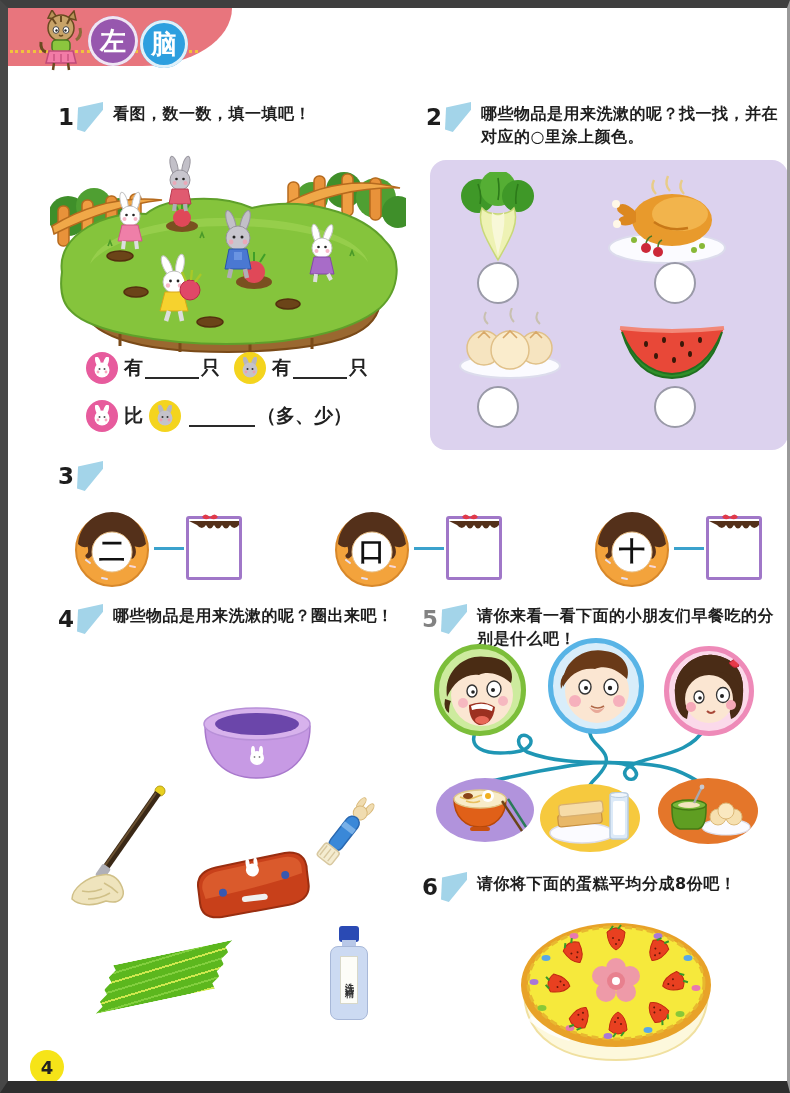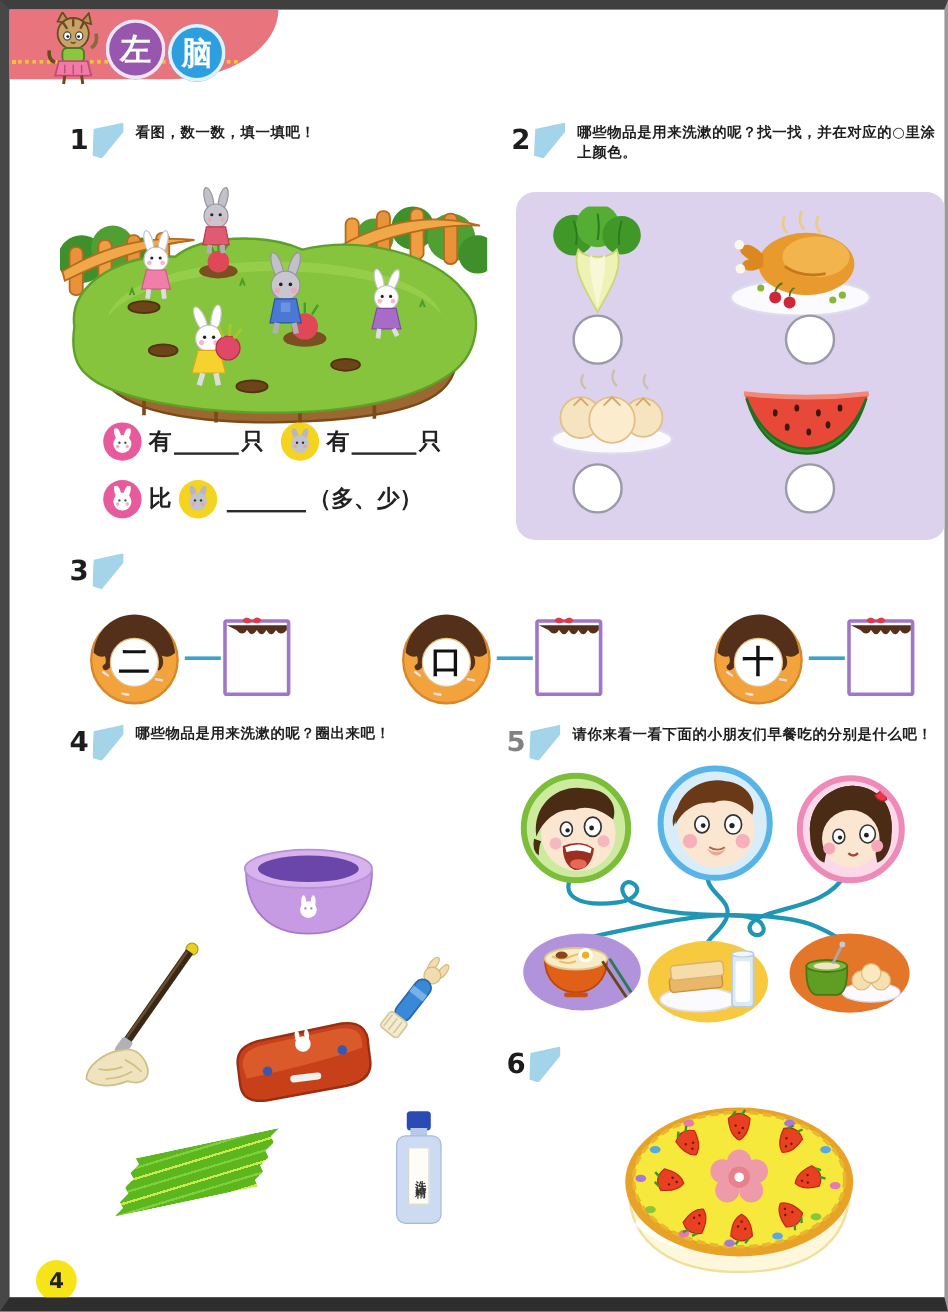--- a/index.html
+++ b/index.html
@@ -17,21 +17,21 @@
          color:#fff;font-weight:bold;font-size:26px;box-shadow:inset 0 0 0 3px rgba(255,255,255,.85);}
   .badge-left{left:80px;top:8px;width:50px;height:50px;background:#9757ae;}
   .badge-right{left:132px;top:12px;width:48px;height:48px;background:#2d9fdf;}
 
   
   .ex-header{position:absolute;display:flex;align-items:flex-start;}
   .exnum{display:flex;align-items:flex-start;margin-right:10px;}
   .exnum .digit{font-size:23px;font-weight:bold;color:#1d1d1d;line-height:30px;}
   .exnum .flag{width:26px;height:30px;margin-left:3px;background:#a3d4e9;
                clip-path:polygon(4% 18%,100% 0,100% 26%,30% 100%,0 92%);}
-  .ex-title{font-size:12px;font-weight:bold;color:#1e1e1e;line-height:1.45;letter-spacing:.5px;}
+  .ex-title{font-size:16px;font-weight:bold;color:#1e1e1e;line-height:1.45;letter-spacing:.5px;}
 
   
   .fill-row{position:absolute;display:flex;align-items:center;font-size:19px;font-weight:bold;color:#222;}
   .rab-badge{width:32px;height:32px;border-radius:50%;display:inline-flex;align-items:center;
              justify-content:center;margin:0 6px;flex:0 0 auto;}
   .rab-pink{background:#e75b9d;}
   .rab-yellow{background:#f4d41e;}
   .blank{display:inline-block;height:22px;border-bottom:2px solid #2a2a2a;margin:0 2px;}
 
   
@@ -426,21 +426,21 @@
         <path d="M3,12 h50 v4 q-5,6 -9,0 q-4,7 -8,0 q-4,7 -8,0 q-4,7 -8,0 q-4,6 -9,0 Z" fill="#54301a"></path>
       </svg>
     </span>
   </div>
 
   <div class="ex-header" style="left:50px;top:596px;">
     <span class="exnum">
       <span class="digit">4</span>
       <span class="flag"></span>
     </span>
-    <span class="ex-title" style="width:330px;font-family:Liberation Mono, monospace;">哪些物品是用来洗漱的呢？圈出来吧！</span>
+    <span class="ex-title" style="width:330px;">哪些物品是用来洗漱的呢？圈出来吧！</span>
   </div>
 
   <svg width="115" height="85" viewBox="0 0 115 85" style="position:absolute;left:192px;top:692px;">
     <path d="M5,26 C5,58 24,78 57,78 C90,78 110,58 110,26 L103,24 L12,24 Z" fill="#c79ae4" stroke="#a878cc" stroke-width="1.5"></path>
     <ellipse cx="57" cy="24" rx="53" ry="16" fill="#d7b2ec" stroke="#b890d8" stroke-width="1.5"></ellipse>
     <ellipse cx="57" cy="24" rx="42" ry="11" fill="#6b46aa"></ellipse>
     <g transform="translate(57,58)">
       <ellipse cx="-4" cy="-7" rx="2" ry="5" fill="#fff"></ellipse>
         <ellipse cx="4" cy="-7" rx="2" ry="5" fill="#fff"></ellipse>
       <circle cx="0" cy="0" r="7" fill="#fff"></circle>
@@ -601,20 +601,21 @@
       <line x1="30" y1="20" x2="38" y2="4" stroke="#a8a8b0" stroke-width="2.4"></line>
       <circle cx="38" cy="4" r="2.4" fill="#c8c8d0"></circle>
     </svg>
   </div>
 
   <div class="ex-header" style="left:414px;top:864px;">
     <span class="exnum">
       <span class="digit">6</span>
       <span class="flag"></span>
     </span>
+    <span class="ex-title">请你将下面的蛋糕平均分成8份吧！</span>
   </div>
 
   <svg width="212" height="165" viewBox="0 0 212 165" style="position:absolute;left:502px;top:902px;">
     <path d="M14,80 C14,130 55,150 106,150 C157,150 198,130 198,80 L190,78 L22,78 Z" fill="#fdf8dc" stroke="#f0e0a0" stroke-width="2"></path>
     <path d="M20,108 q20,16 40,20 M90,132 q20,4 40,0 M160,122 q14,-6 24,-16" stroke="#fff" stroke-width="6" fill="none" opacity=".8"></path>
     <ellipse cx="106" cy="75" rx="95" ry="62" fill="#e8a228"></ellipse>
     <ellipse cx="106" cy="73" rx="88" ry="56" fill="#f6e93c" stroke="#e8b830" stroke-width="3" stroke-dasharray="7 4"></ellipse>
 
     <g>
       <ellipse cx="36" cy="48" rx="4.5" ry="3" fill="#58a8e8"></ellipse>

